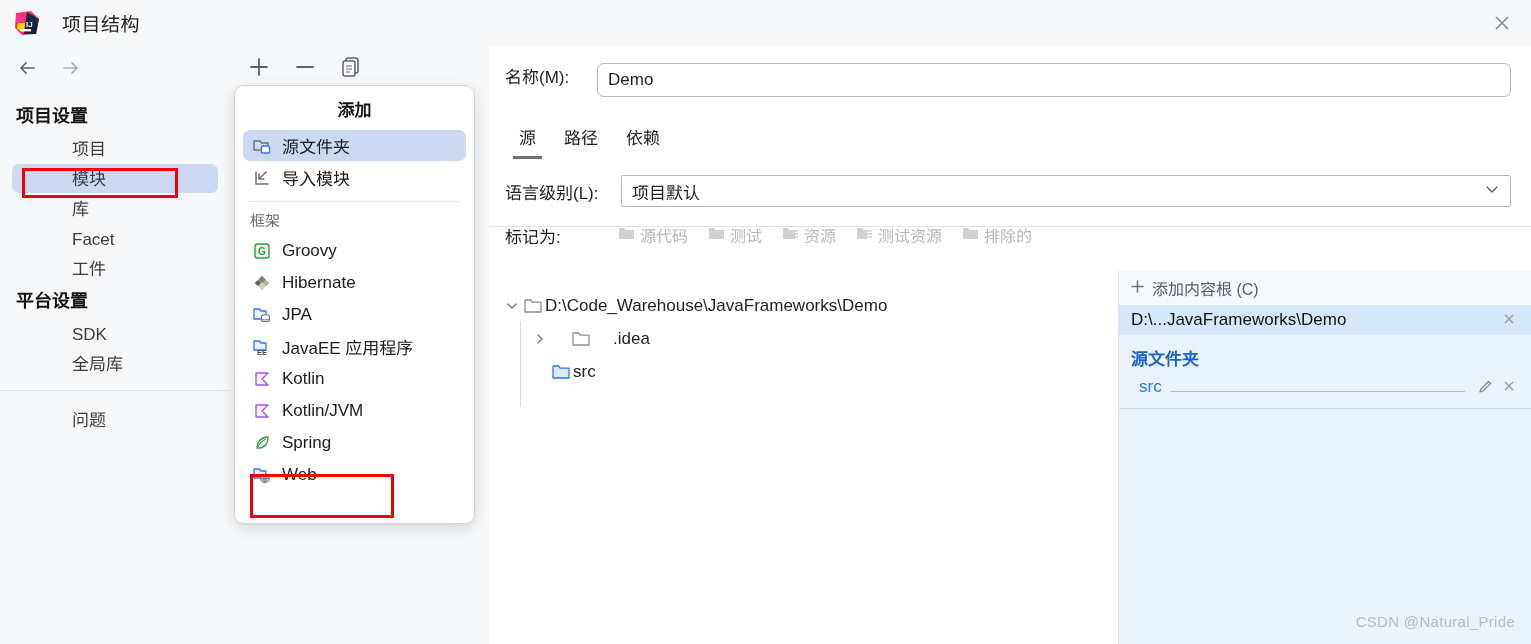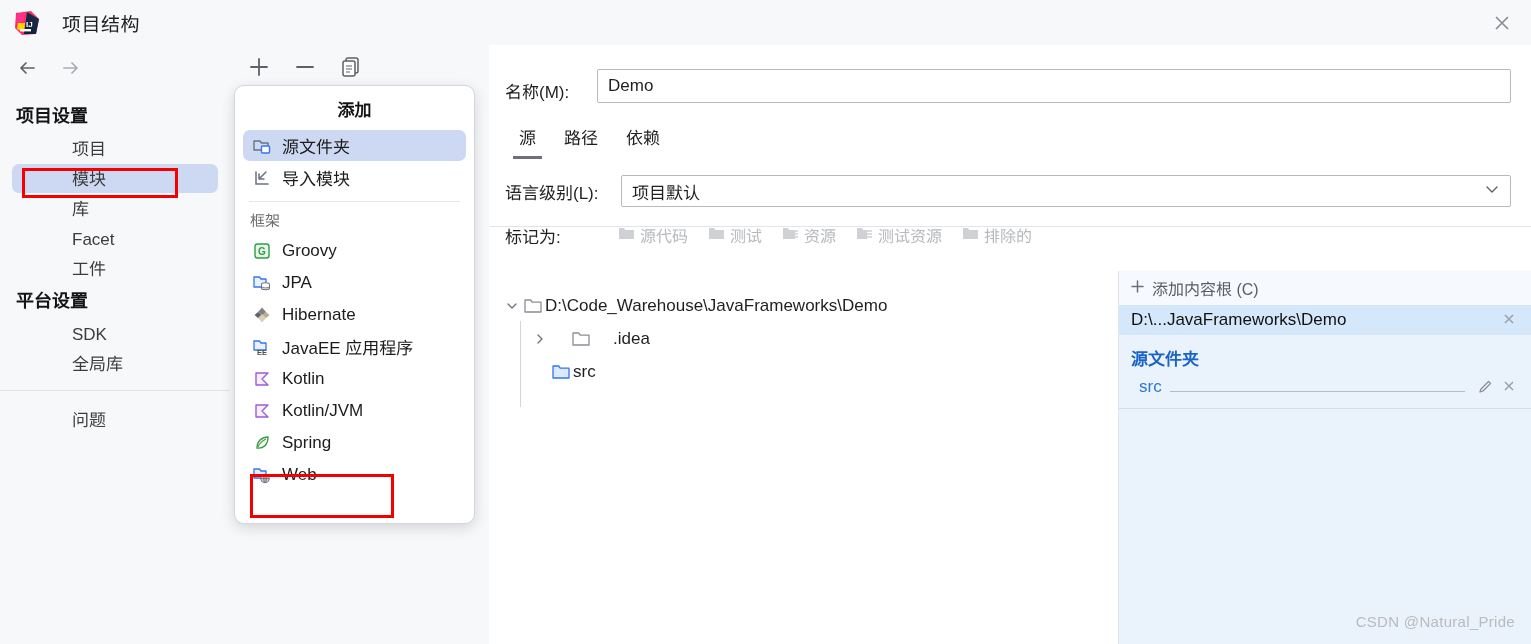--- a/index.html
+++ b/index.html
@@ -91,25 +91,25 @@
   .popup-section{
     font-size:15px;color:#6e6e6e;padding:3px 0 4px 15px;
   }
   .fw-label{font-size:17px;}
 
   
   .main{
     position:absolute;left:489px;top:45px;width:1042px;height:599px;background:#ffffff;
   }
   .name-row{
-    display:flex;align-items:flex-end;height:40px;margin:18px 20px 0 16px;
+    display:flex;align-items:flex-start;height:40px;margin:18px 20px 0 16px;
   }
   .name-label{font-size:17px;color:#1f1f1f;width:92px;flex:none;}
   .name-input{
-    flex:1;height:34px;border:1px solid #b6b9c0;background:#fff;border-radius:2px;
+    flex:1;height:34px;border:1px solid #b6b9c0;background:#fff;border-radius:7px;
     font-size:17px;color:#1f1f1f;padding:0 10px;line-height:34px;
     box-sizing:border-box;font-family:inherit;
   }
   .tabs{
     display:flex;align-items:flex-end;margin:16px 0 0 16px;height:40px;
     position:relative;
   }
   .tab{
     font-size:17px;color:#1f1f1f;padding:0 14px 10px 14px;cursor:default;position:relative;
   }
@@ -299,40 +299,40 @@
         <svg width="18" height="18" viewBox="0 0 18 18">
           <rect x="2" y="2" width="14" height="14" rx="2.5" fill="#e8f5e9" stroke="#2f9e44" stroke-width="1.4"></rect>
           <text x="9" y="13" text-anchor="middle" font-family="Liberation Sans, sans-serif" font-size="10" font-weight="bold" fill="#2f9e44">G</text>
         </svg>
       </span>
       <span class="fw-label">Groovy</span>
     </div>
 
     <div class="popup-item">
       <span class="glyph">
+        <svg width="18" height="18" viewBox="0 0 18 18">
+          <path d="M9 1.5 L13 6 L9 10 L5 6 Z" fill="#7e8288"></path>
+          <path d="M9 8 L13 12 L9 16.5 L5 12 Z" fill="#d9cfb6"></path>
+          <path d="M13 6 L16.5 9 L13 12 L9.8 9 Z" fill="#b9aa8b"></path>
+          <path d="M5 6 L1.5 9 L5 12 L8.2 9 Z" fill="#5f6368"></path>
+        </svg>
+      </span>
+      <span class="fw-label">Hibernate</span>
+    </div>
+
+    <div class="popup-item">
+      <span class="glyph">
         <svg width="20" height="20" viewBox="0 0 20 20">
           <path d="M2 4 H7.5 L9 6 H14 V14 H2 Z" fill="#eaf1fd" stroke="#3574f0" stroke-width="1.3" stroke-linejoin="round"></path>
           <ellipse cx="13.5" cy="11.5" rx="4" ry="1.7" fill="#ffffff" stroke="#6b7180" stroke-width="1.1"></ellipse>
           <path d="M9.5 11.5 V15 a4 1.7 0 0 0 8 0 V11.5" fill="#ffffff" stroke="#6b7180" stroke-width="1.1"></path>
           <path d="M9.5 13.3 a4 1.7 0 0 0 8 0" fill="none" stroke="#6b7180" stroke-width="1"></path>
         </svg>
       </span>
       <span class="fw-label">JPA</span>
-    </div>
-
-    <div class="popup-item">
-      <span class="glyph">
-        <svg width="18" height="18" viewBox="0 0 18 18">
-          <path d="M9 1.5 L13 6 L9 10 L5 6 Z" fill="#7e8288"></path>
-          <path d="M9 8 L13 12 L9 16.5 L5 12 Z" fill="#d9cfb6"></path>
-          <path d="M13 6 L16.5 9 L13 12 L9.8 9 Z" fill="#b9aa8b"></path>
-          <path d="M5 6 L1.5 9 L5 12 L8.2 9 Z" fill="#5f6368"></path>
-        </svg>
-      </span>
-      <span class="fw-label">Hibernate</span>
     </div>
 
     <div class="popup-item">
       <span class="glyph">
         <svg width="20" height="20" viewBox="0 0 20 20">
           <path d="M2 4 H7.5 L9 6 H14 V13 H2 Z" fill="#eaf1fd" stroke="#3574f0" stroke-width="1.3" stroke-linejoin="round"></path>
           <text x="10" y="18" text-anchor="middle" font-family="Liberation Sans, sans-serif" font-size="7.5" font-weight="bold" fill="#4a4d53">EE</text>
         </svg>
       </span>
       <span class="fw-label">JavaEE 应用程序</span>

